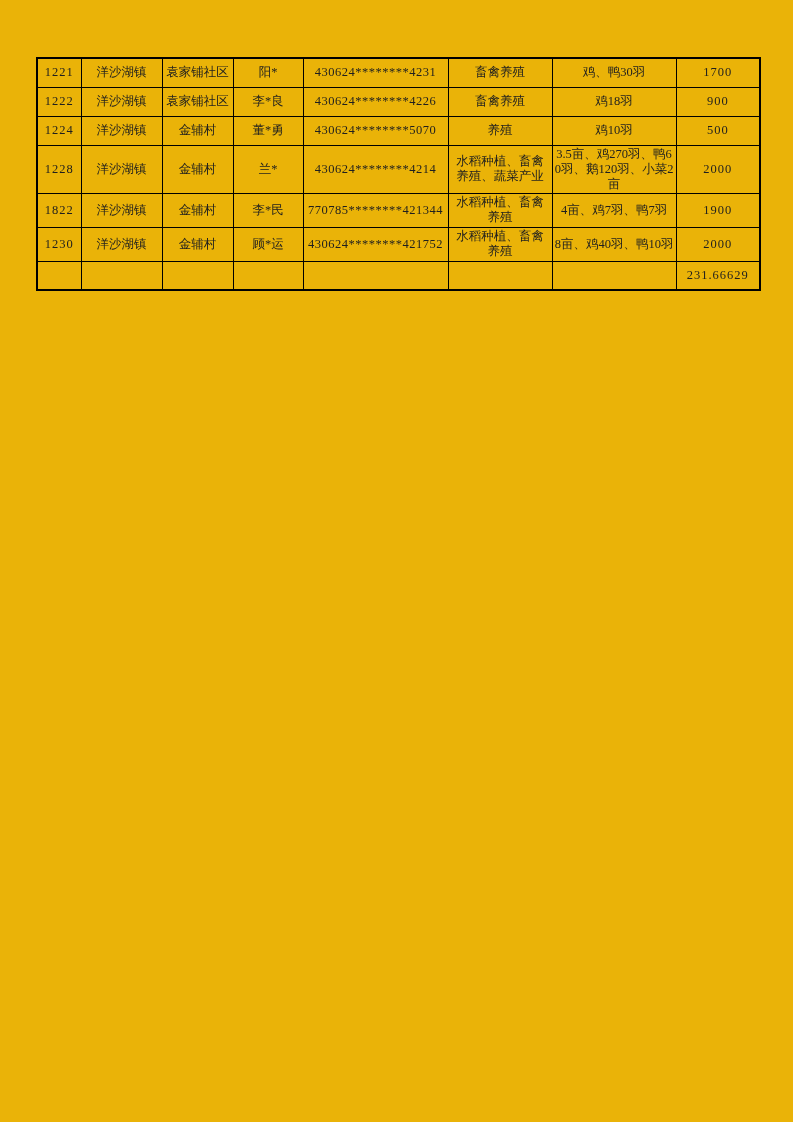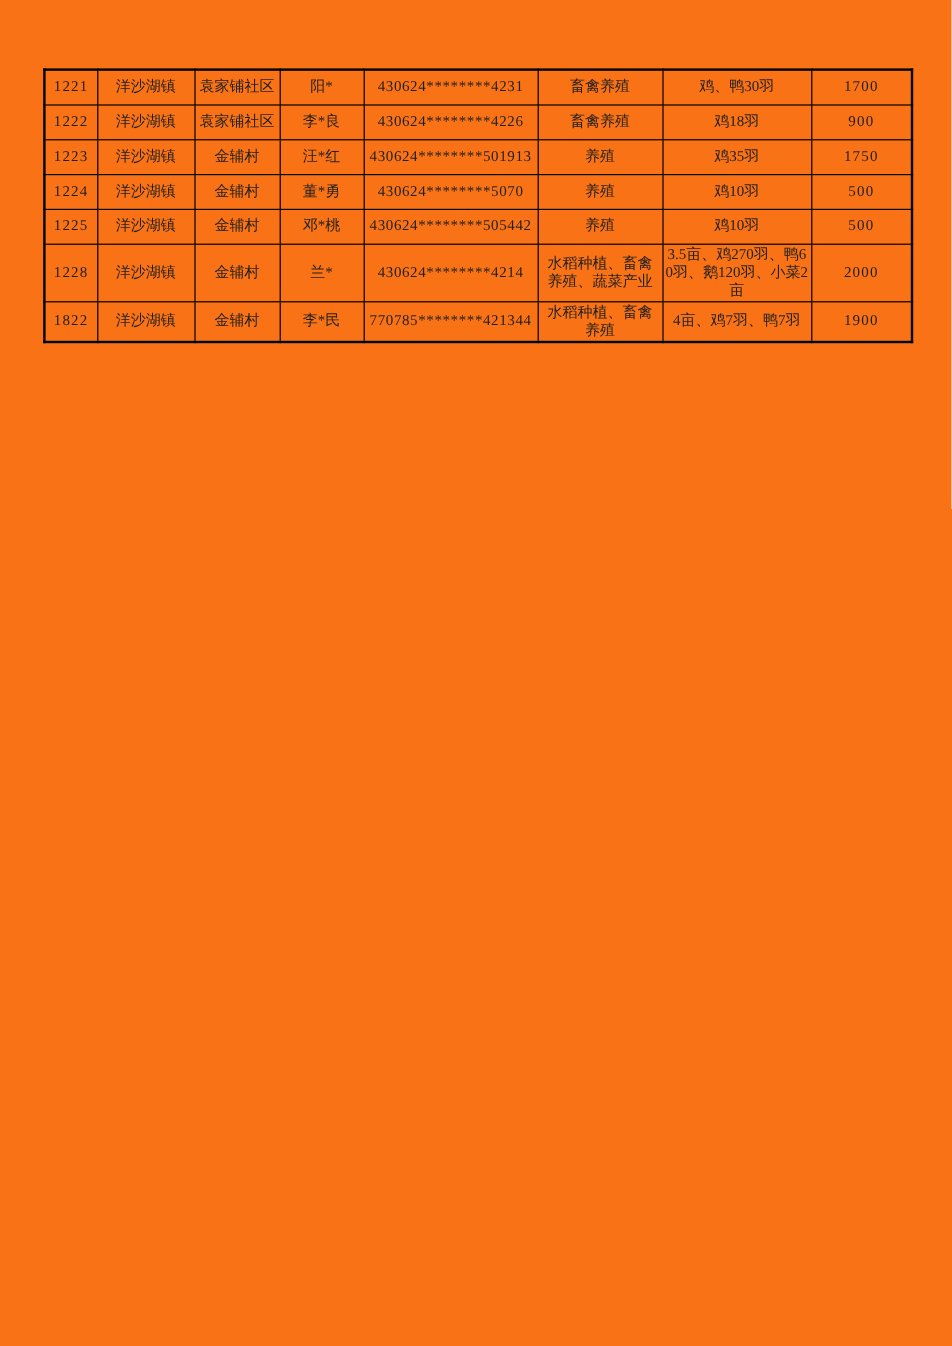--- a/index.html
+++ b/index.html
@@ -1,20 +1,20 @@
 <!DOCTYPE html>
 <html><head>
 <meta charset="utf-8">
 <style>
   html, body { margin: 0; padding: 0; background: #ffffff; }
   .page {
     position: relative;
     width: 793px;
     height: 1122px;
-    background: #f97316;
+    background: #eab308;
     font-family: "Liberation Serif", "DejaVu Serif", serif;
     overflow: hidden;
   }
   table.data-table {
     position: absolute;
     left: 36px;
     top: 57px;
     border-collapse: collapse;
     table-layout: fixed;
     width: 723px;
@@ -68,45 +68,25 @@
         <td class="num">1222</td>
         <td>洋沙湖镇</td>
         <td>袁家铺社区</td>
         <td>李*良</td>
         <td class="idno">430624********4226</td>
         <td class="wraptext">畜禽养殖</td>
         <td class="wraptext">鸡18羽</td>
         <td class="num">900</td>
       </tr>
       <tr class="r-short">
-        <td class="num">1223</td>
-        <td>洋沙湖镇</td>
-        <td>金辅村</td>
-        <td>汪*红</td>
-        <td class="idno">430624********501913</td>
-        <td class="wraptext">养殖</td>
-        <td class="wraptext">鸡35羽</td>
-        <td class="num">1750</td>
-      </tr>
-      <tr class="r-short">
         <td class="num">1224</td>
         <td>洋沙湖镇</td>
         <td>金辅村</td>
         <td>董*勇</td>
         <td class="idno">430624********5070</td>
-        <td class="wraptext">养殖</td>
-        <td class="wraptext">鸡10羽</td>
-        <td class="num">500</td>
-      </tr>
-      <tr class="r-short">
-        <td class="num">1225</td>
-        <td>洋沙湖镇</td>
-        <td>金辅村</td>
-        <td>邓*桃</td>
-        <td class="idno">430624********505442</td>
         <td class="wraptext">养殖</td>
         <td class="wraptext">鸡10羽</td>
         <td class="num">500</td>
       </tr>
       <tr class="r-tall">
         <td class="num">1228</td>
         <td>洋沙湖镇</td>
         <td>金辅村</td>
         <td>兰*</td>
         <td class="idno">430624********4214</td>
@@ -117,15 +97,35 @@
       <tr class="r-tall">
         <td class="num">1822</td>
         <td>洋沙湖镇</td>
         <td>金辅村</td>
         <td>李*民</td>
         <td class="idno">770785********421344</td>
         <td class="wraptext">水稻种植、畜禽养殖</td>
         <td class="wraptext">4亩、鸡7羽、鸭7羽</td>
         <td class="num">1900</td>
       </tr>
+      <tr class="r-tall">
+        <td class="num">1230</td>
+        <td>洋沙湖镇</td>
+        <td>金辅村</td>
+        <td>顾*运</td>
+        <td class="idno">430624********421752</td>
+        <td class="wraptext">水稻种植、畜禽养殖</td>
+        <td class="wraptext">8亩、鸡40羽、鸭10羽</td>
+        <td class="num">2000</td>
+      </tr>
+      <tr class="r-short">
+        <td></td>
+        <td></td>
+        <td></td>
+        <td></td>
+        <td></td>
+        <td></td>
+        <td></td>
+        <td class="num">231.66629</td>
+      </tr>
     </tbody>
   </table>
 </div>
 
 </body></html>

